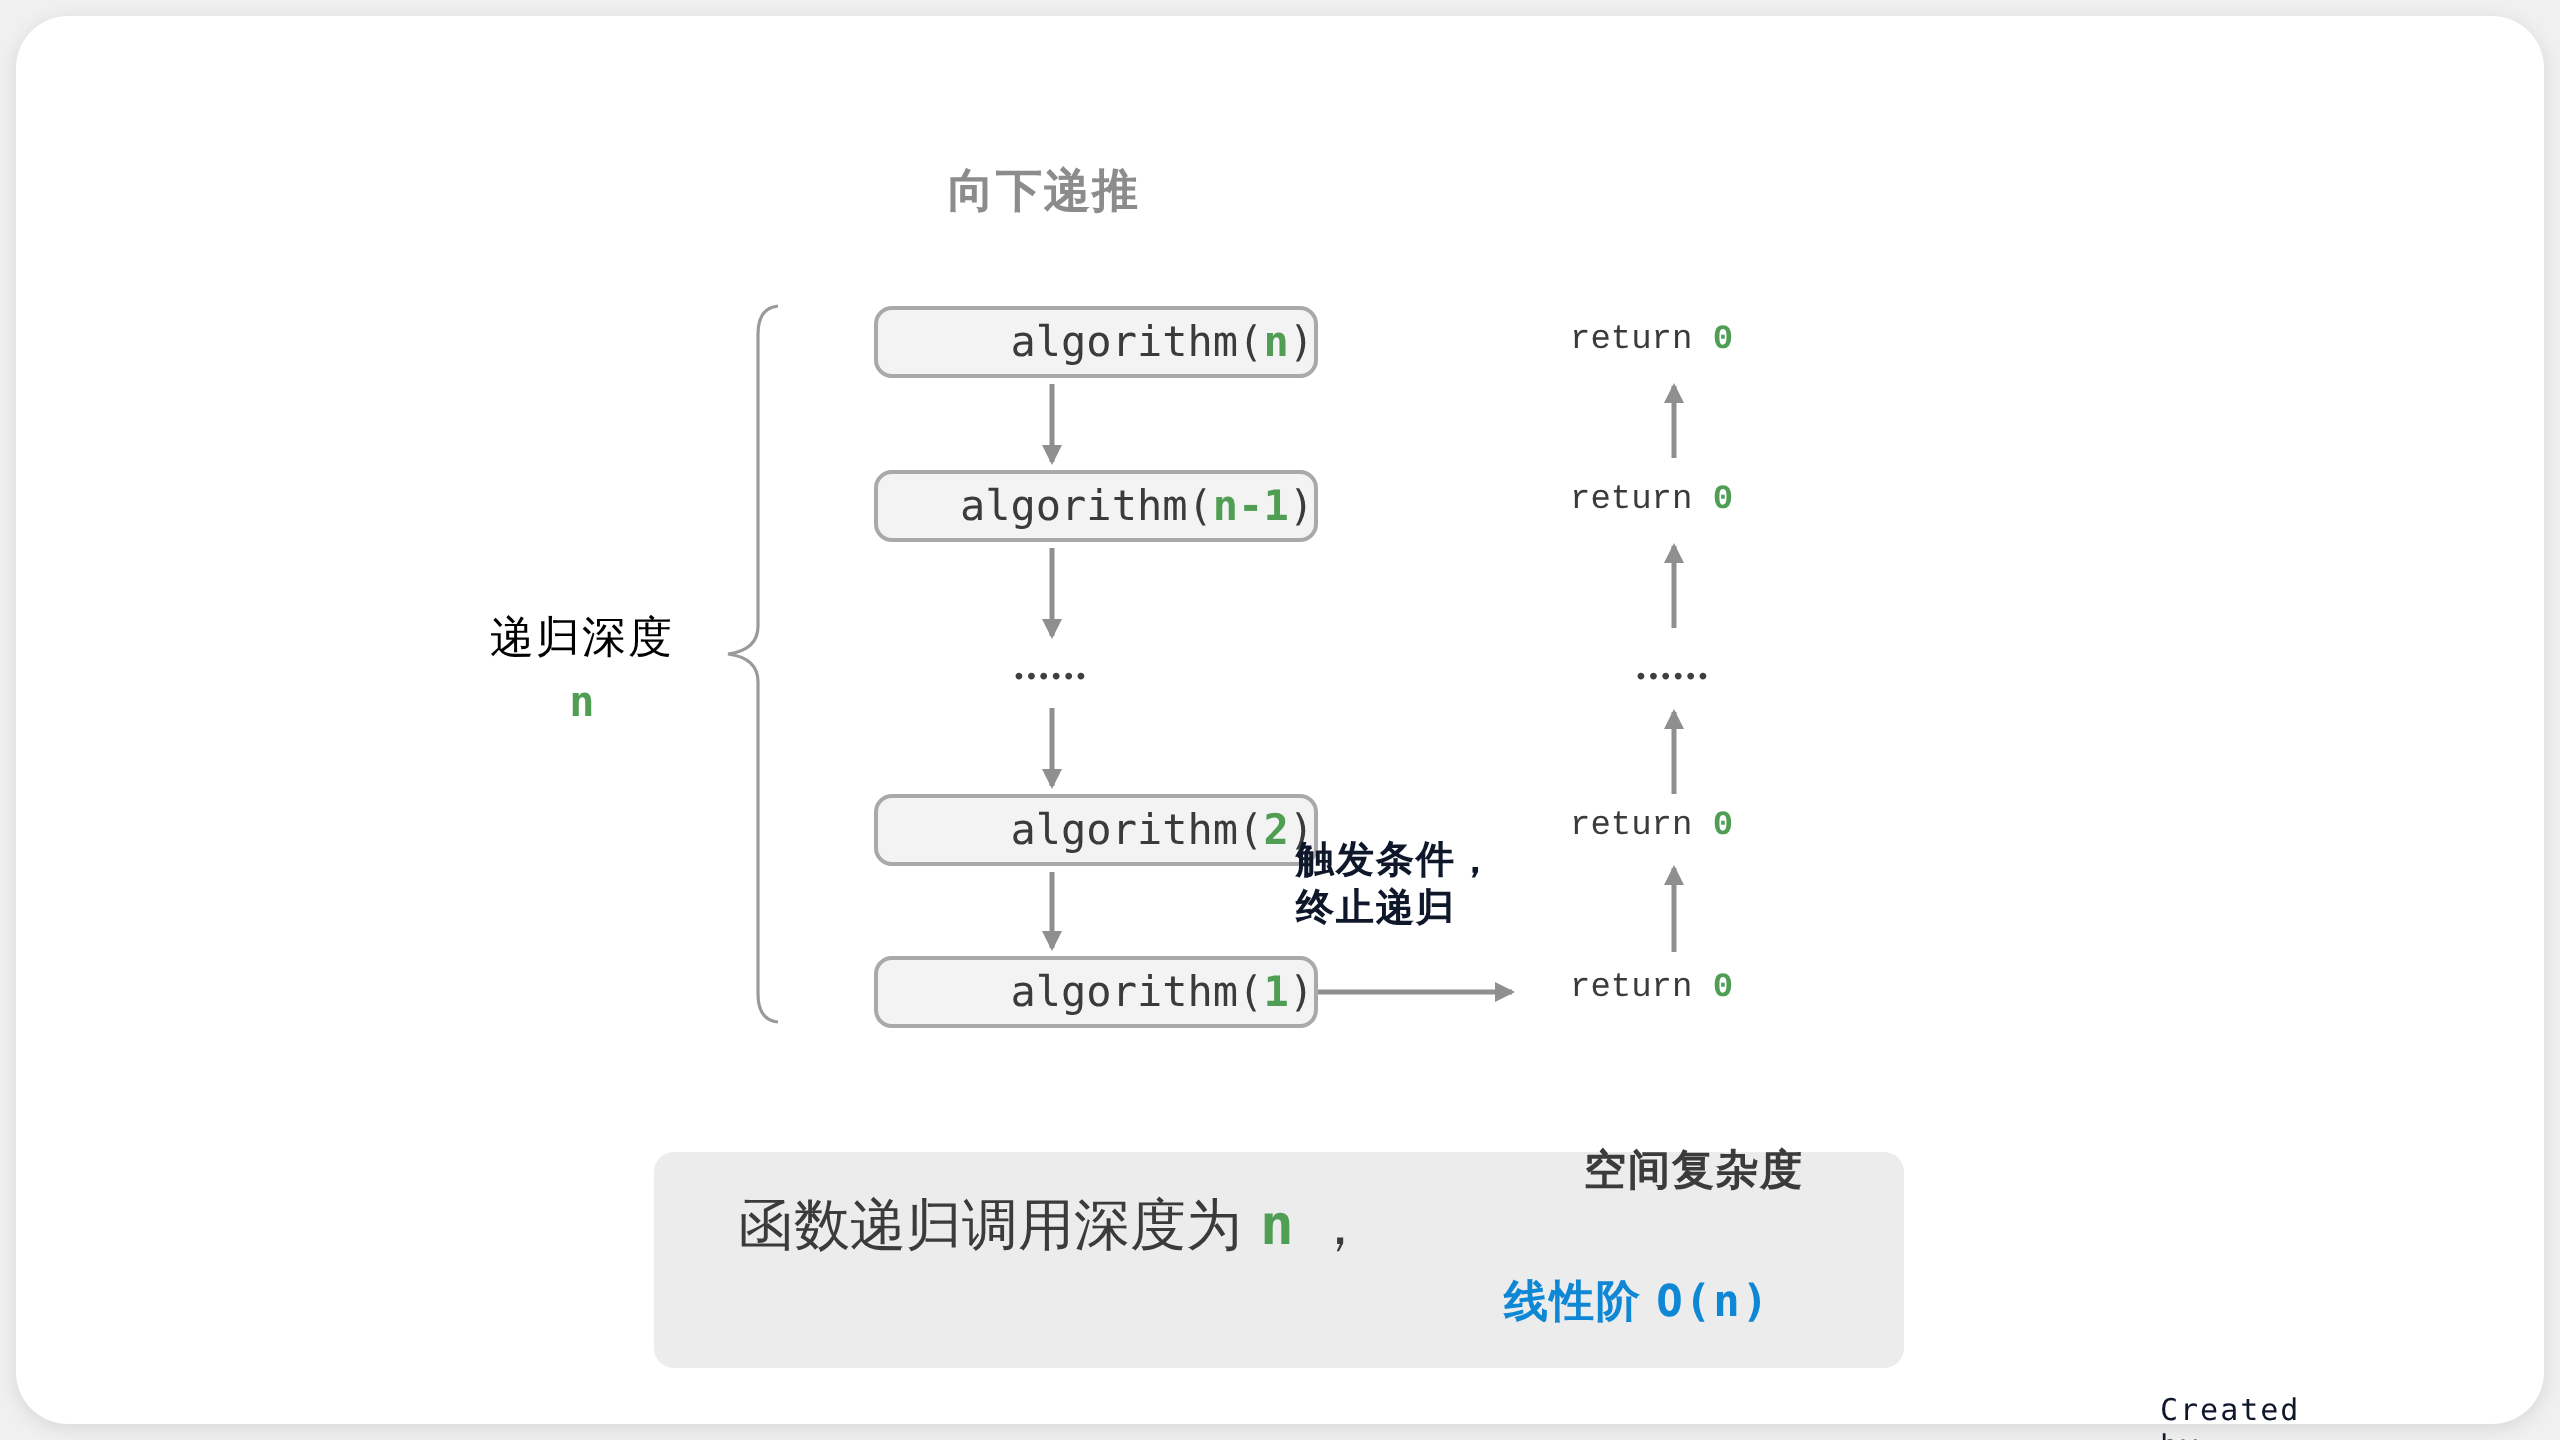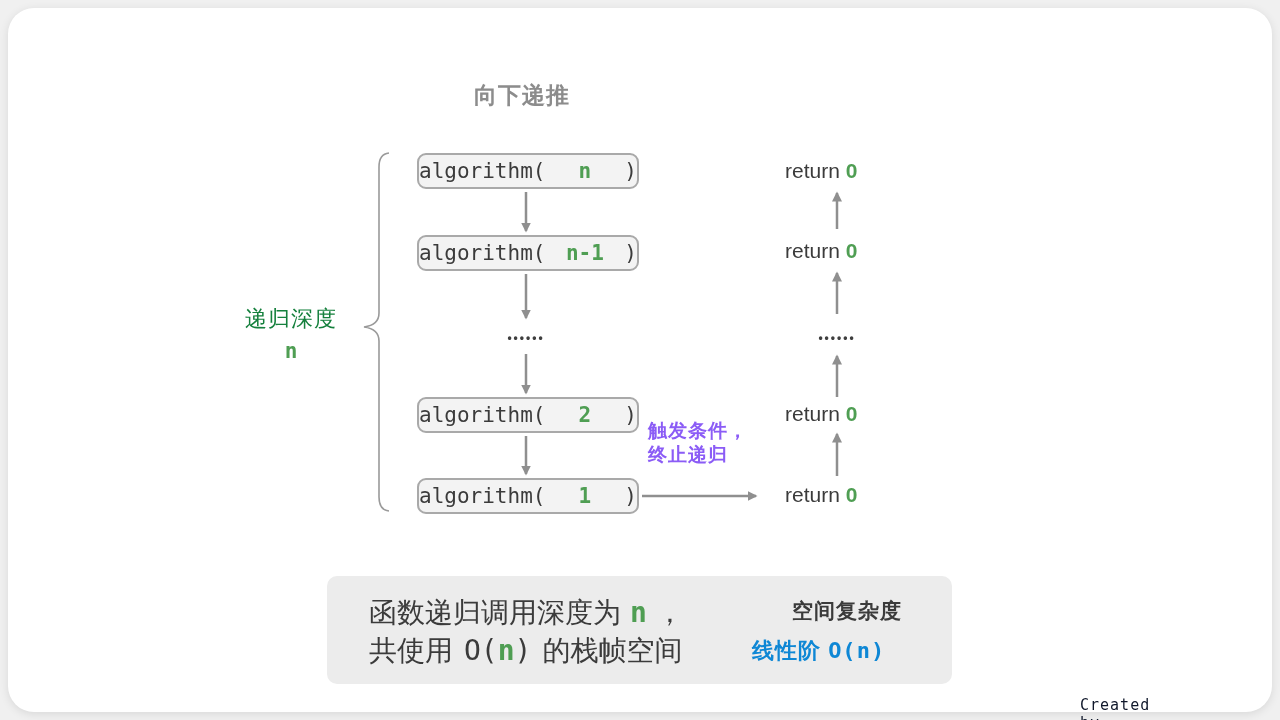--- a/index.html
+++ b/index.html
@@ -15,47 +15,47 @@
     box-shadow:0 2px 10px rgba(0,0,0,0.10);
   }
   .stage{position:absolute;left:0;top:0;width:1068px;height:720px;margin-top:20px;}
   .abs{position:absolute;}
   .col-header{
     width:160px;text-align:center;
     font-size:23px;font-weight:bold;color:#8c8c8c;letter-spacing:1px;
   }
   .depth-label{
     width:160px;text-align:center;
-    font-size:22px;color:#15803d;letter-spacing:1px;
+    font-size:22px;color:#000000;letter-spacing:1px;
   }
   .depth-value{
     width:160px;text-align:center;
     font-family:"DejaVu Sans Mono",monospace;
     font-size:21px;font-weight:bold;color:#4f9e53;
   }
   .call-box{
-    left:417px;width:222px;height:36px;
+    left:437px;width:222px;height:36px;
     background:#f3f3f3;border:2px solid #a9a9a9;border-radius:9px;
     box-sizing:border-box;
-    display:flex;align-items:center;justify-content:space-between;
+    display:flex;align-items:center;justify-content:flex-end;
     font-family:"DejaVu Sans Mono",monospace;
     font-size:21px;color:#3b3b3b;
   }
   .mono-green{color:#4f9e53;font-weight:bold;}
   .return-row{
-    font-family:Liberation Sans, sans-serif;
-    font-size:21px;color:#3b3b3b;height:26px;line-height:26px;
+    font-family:Liberation Mono, monospace;
+    font-size:17px;color:#3b3b3b;height:26px;line-height:26px;
   }
   .dots{
     width:200px;text-align:center;
     font-size:12px;font-weight:bold;color:#3f3f3f;letter-spacing:2px;
     height:20px;line-height:20px;
   }
   .trigger-note{
-    font-size:19px;font-weight:bold;color:#8b5cf6;letter-spacing:1px;
+    font-size:19px;font-weight:bold;color:#0f172a;letter-spacing:1px;
     height:24px;line-height:24px;
   }
   .summary-box{
     left:327px;top:556px;width:625px;height:108px;
     background:#ececec;border-radius:10px;
   }
   .summary-line{
     font-size:28px;color:#3b3b3b;height:26px;line-height:26px;
     white-space:nowrap;
   }
@@ -154,23 +154,20 @@
     <span>return </span><span class="mono-green">0</span>
   </div>
 
   <div class="abs trigger-note" style="left:648px;top:399px;">触发条件，</div>
   <div class="abs trigger-note" style="left:648px;top:423px;">终止递归</div>
 
   <div class="abs summary-box"></div>
   <div class="abs summary-line" style="left:369px;top:580px;">
     <span>函数递归调用深度为</span><span class="var pad-side">n</span><span>，</span>
   </div>
-  <div class="abs summary-line" style="left:369px;top:618px;">
-    <span>共使用</span><span class="mono pad-left">O(</span><span class="var">n</span><span class="mono">)</span><span class="pad-left">的栈帧空间</span>
-  </div>
-  <div class="abs result-title" style="left:752px;top:577px;font-family:Liberation Mono, monospace;">空间复杂度</div>
+  <div class="abs result-title" style="left:752px;top:551px;font-family:Liberation Mono, monospace;">空间复杂度</div>
   <div class="abs result-value" style="left:752px;top:616px;">
     <span>线性阶 </span><span class="mono">O(</span><span class="mono">n</span><span class="mono">)</span>
   </div>
 
   <div class="abs credit" style="left:1080px;top:676px;">Created by Krahets</div>
 
 </div>
 
 </body></html>

